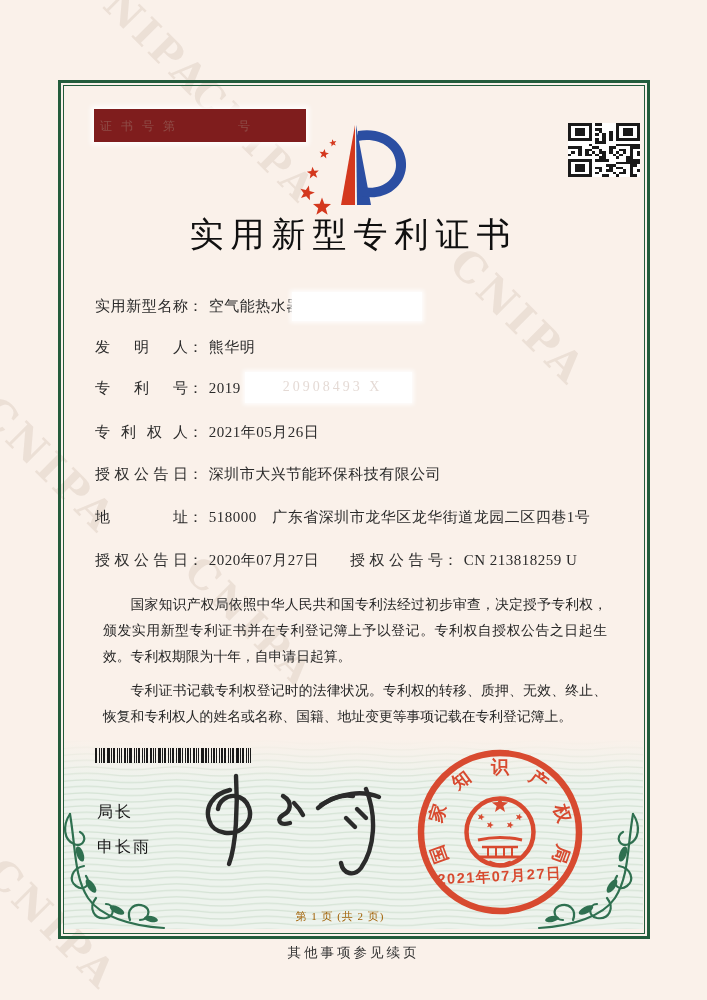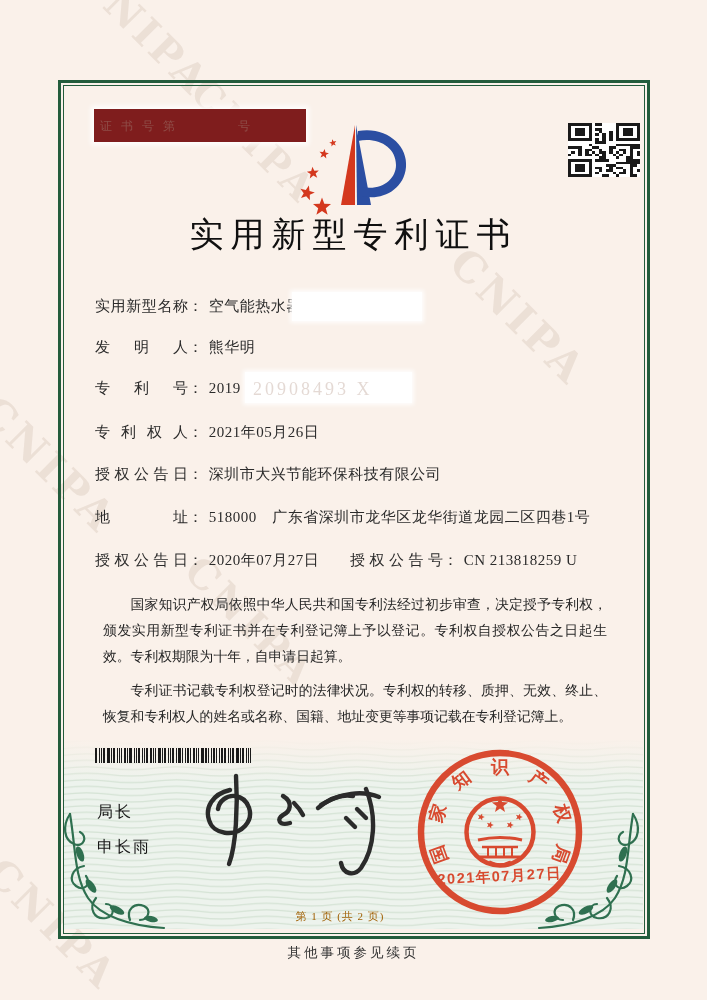--- a/index.html
+++ b/index.html
@@ -16,22 +16,22 @@
   .waveband{position:absolute;left:64px;top:739px;width:579px;height:190px;z-index:1;
             background:#edf3ed;overflow:hidden;}
   .wavefade{position:absolute;left:64px;top:739px;width:579px;height:44px;z-index:1;
             background:linear-gradient(#faf1ea,rgba(250,241,234,0));}
   
   .certno-box{position:absolute;left:94px;top:109px;width:212px;height:33px;background:#7f1d1d;
               z-index:3;box-shadow:0 0 5px 3px rgba(255,255,255,.9);
               font-size:12px;color:rgba(172,156,142,.38);letter-spacing:3px;
               padding:9px 0 0 6px;box-sizing:border-box;}
   .redact{position:absolute;background:#fff;z-index:4;box-shadow:0 0 4px 2px rgba(255,255,255,.85);}
-  .redact .faint{display:block;font-size:18px;color:rgba(188,160,148,.4);
-                 letter-spacing:3px;padding:7px 0 0 8px;}
+  .redact .faint{display:block;font-size:14px;color:rgba(188,160,148,.4);
+                 letter-spacing:3px;padding:7px 0 0 8px;text-align:center;}
   
   .logo{position:absolute;left:285px;top:118px;z-index:3;}
   .qr{position:absolute;left:568px;top:123px;z-index:3;}
   .title{position:absolute;left:0;width:707px;top:212px;text-align:center;
          font-size:34px;font-weight:400;letter-spacing:7px;color:#101010;z-index:3;}
   
   .frow{position:absolute;left:95px;width:548px;height:24px;font-size:15px;color:#2b2b2b;z-index:3;}
   .flabel{display:inline-block;width:93px;text-align:justify;text-align-last:justify;vertical-align:top;}
   .fcolon::before{content:"：";}
   .fvalue{margin-left:2px;letter-spacing:.5px;}

